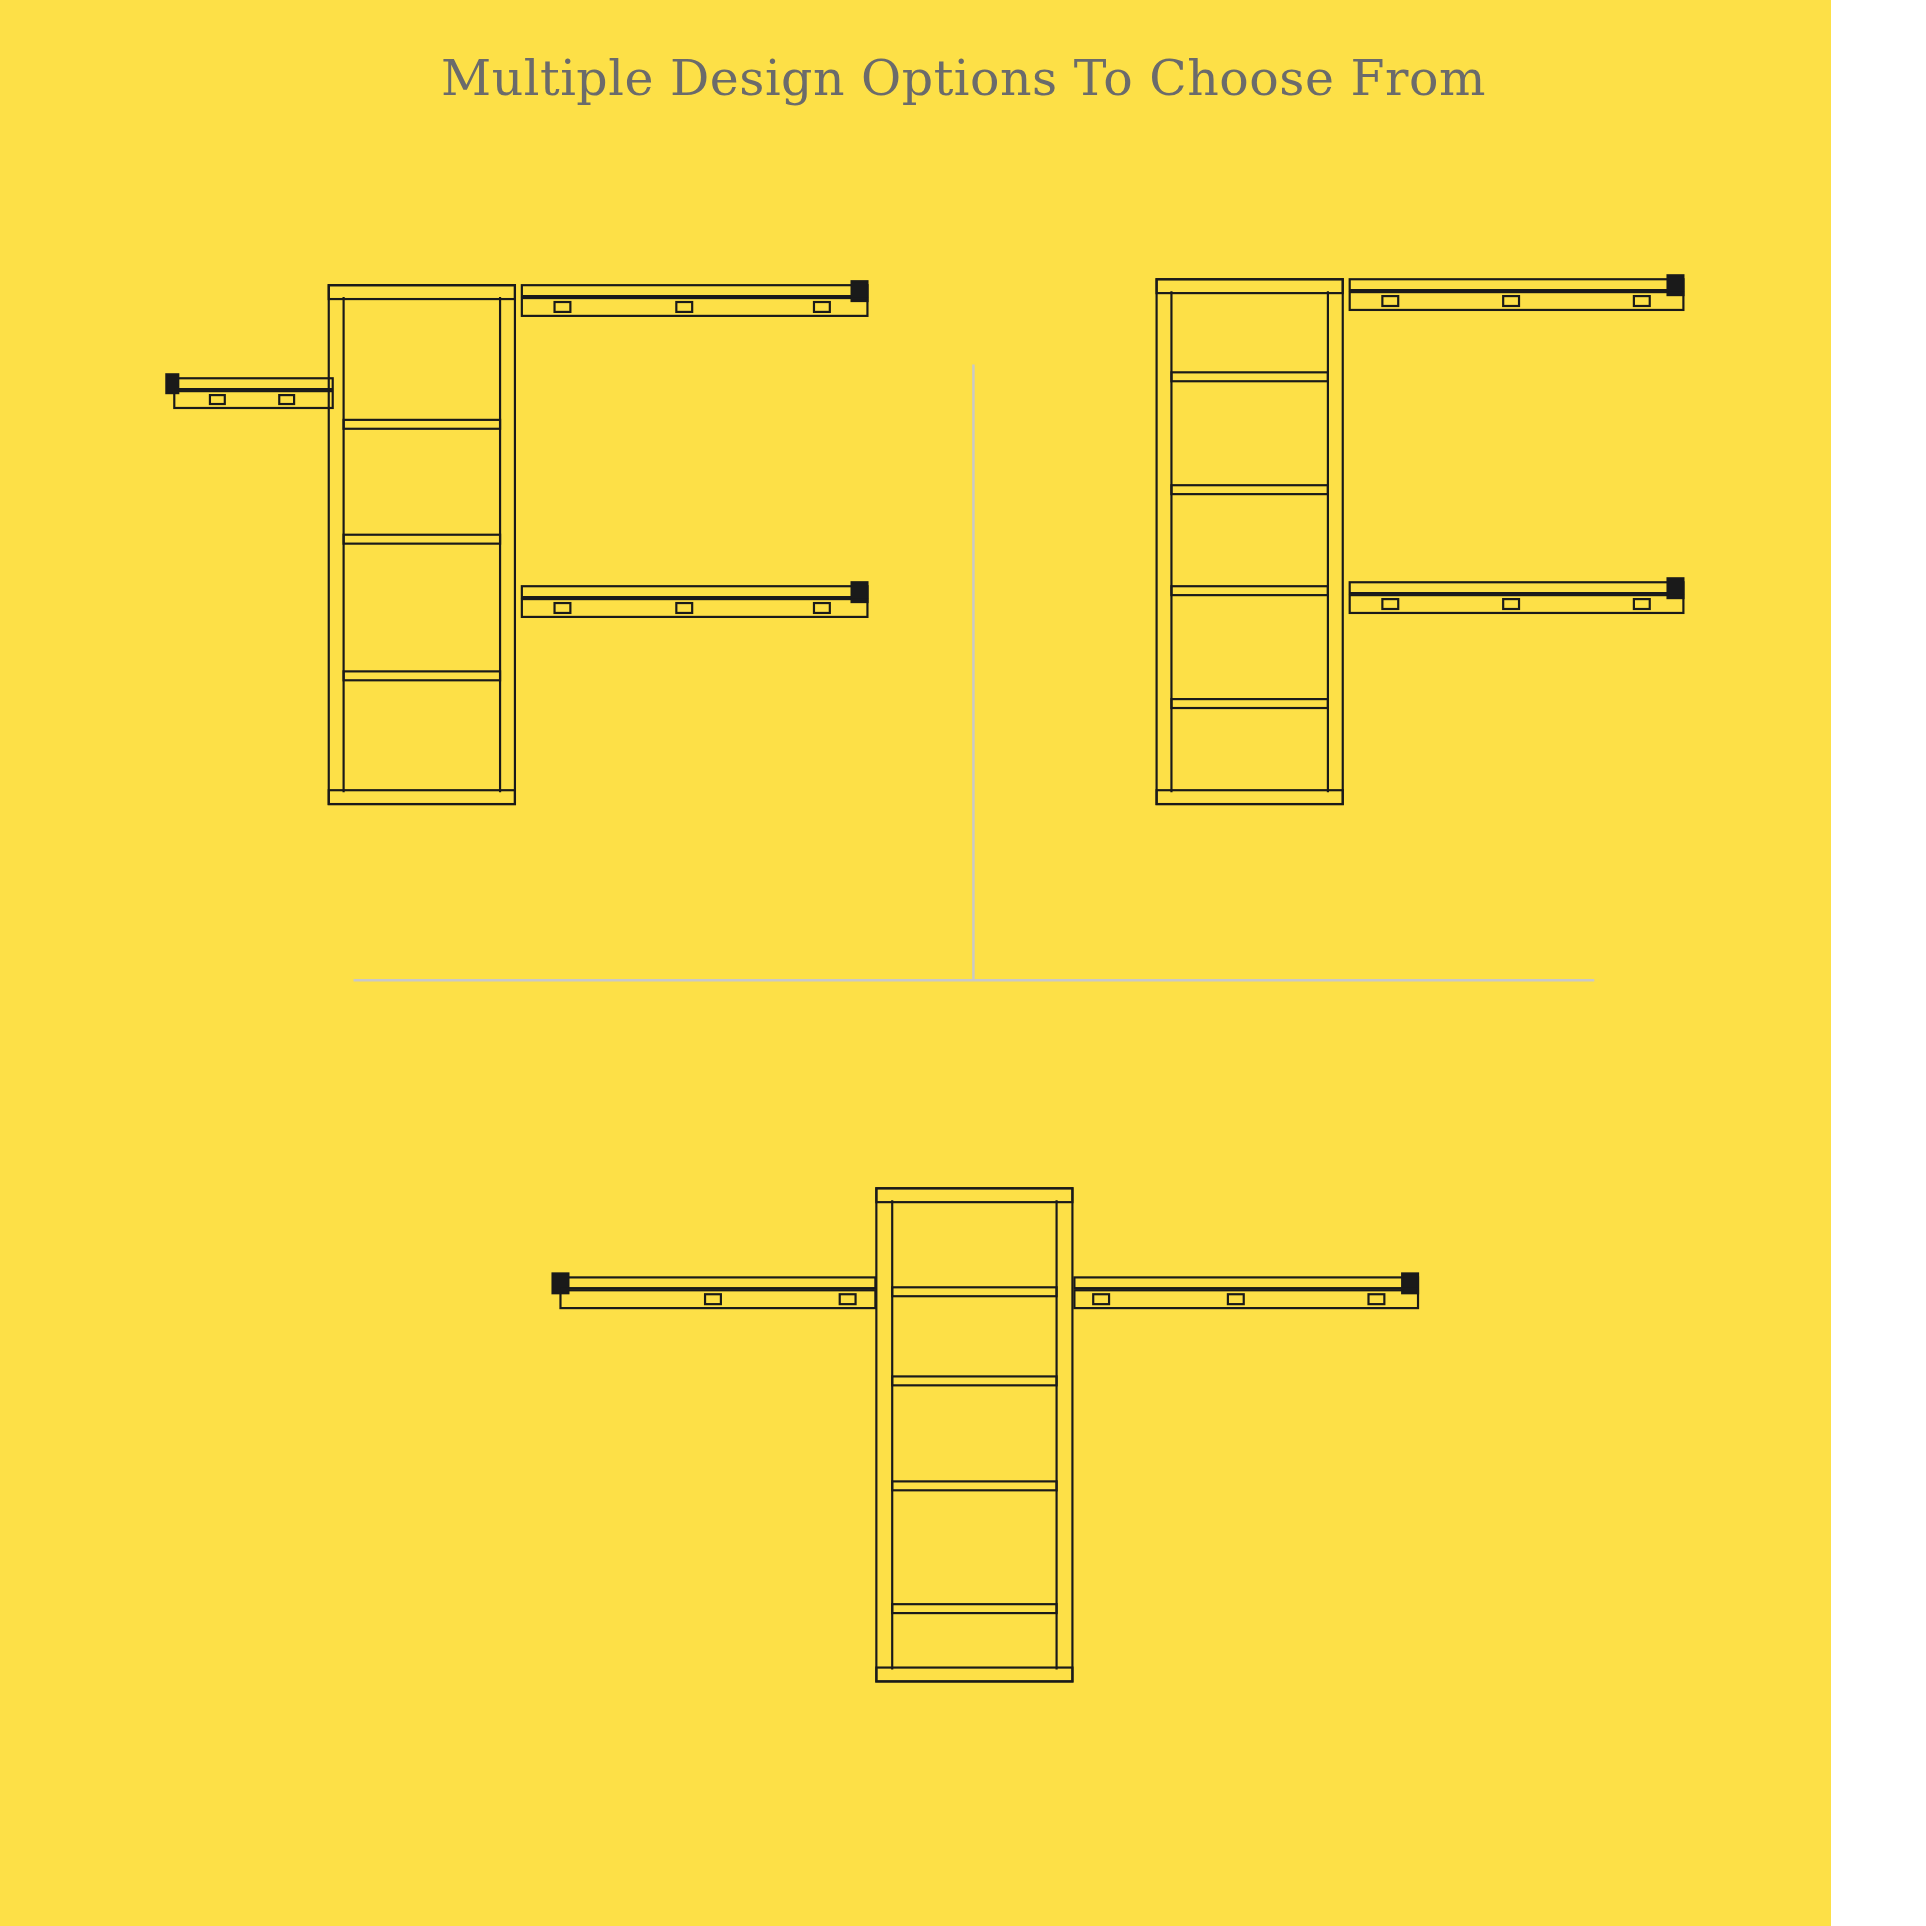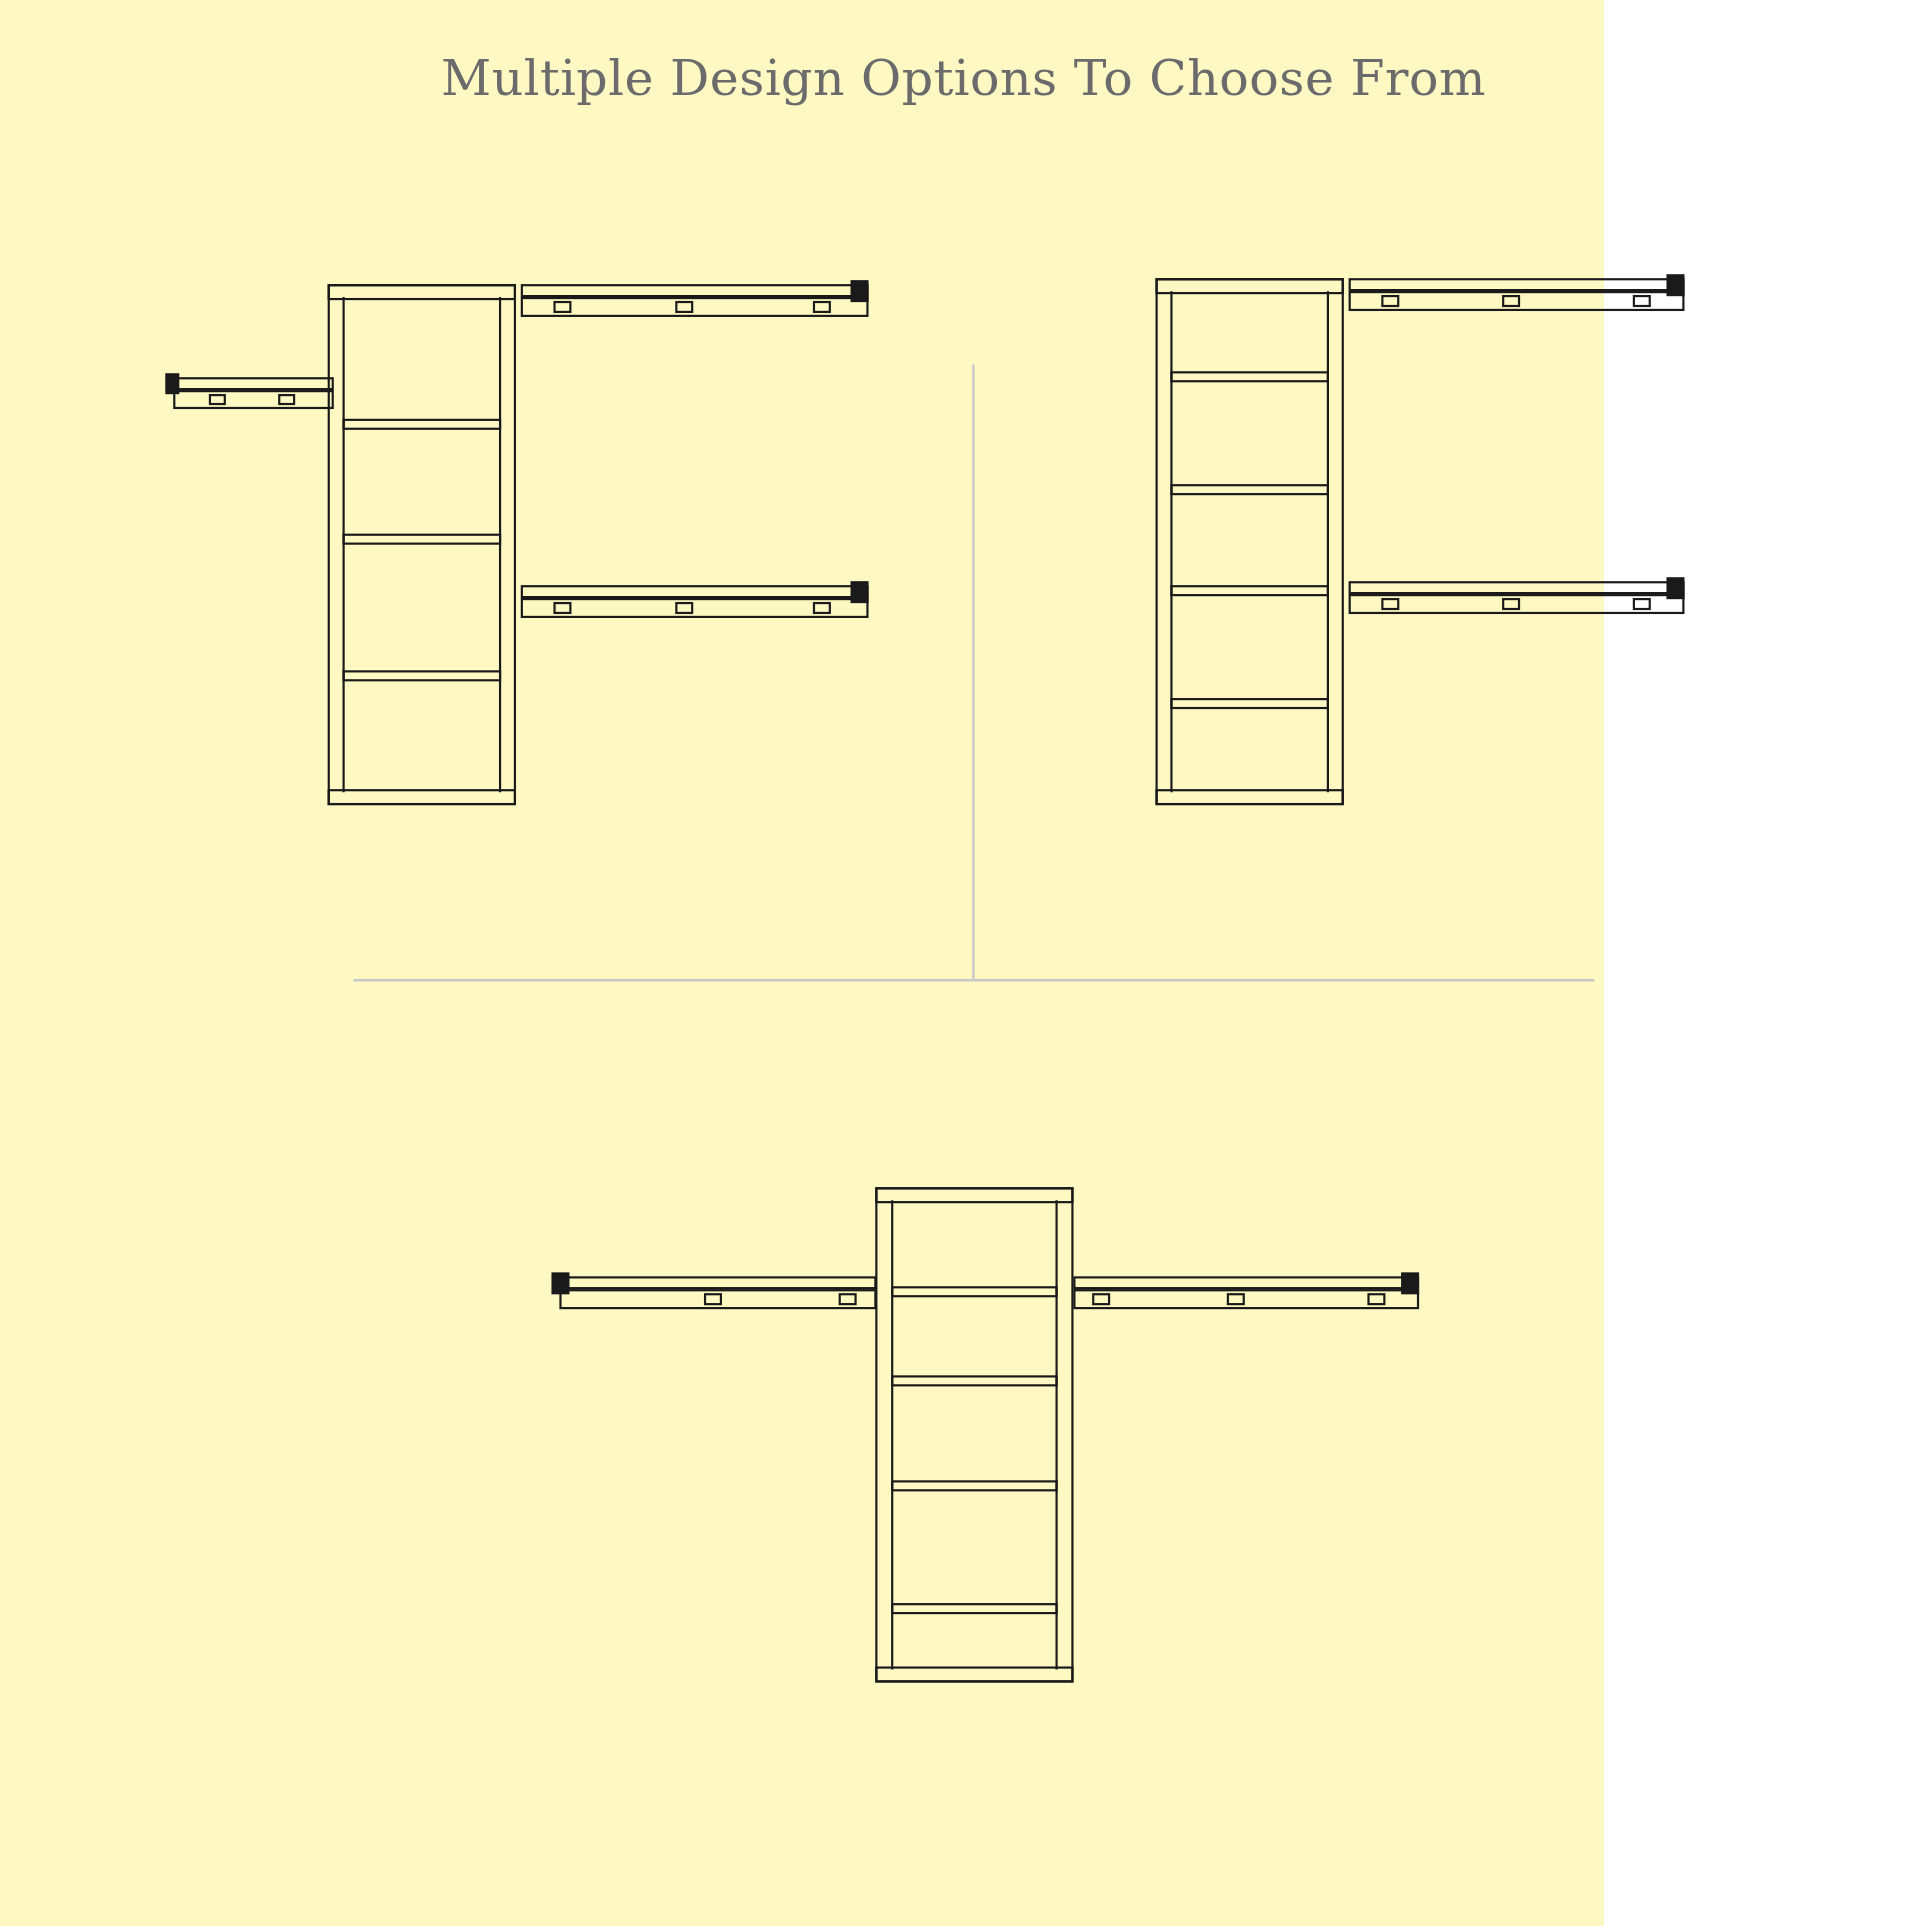--- a/index.html
+++ b/index.html
@@ -9,23 +9,23 @@
   }
   body {
     width: 1927px;
     height: 1927px;
     font-family: "Liberation Sans", sans-serif;
     overflow: hidden;
     position: relative;
   }
   #page-root {
     position: relative;
-    width: 1604px;
+    width: 1831px;
     height: 1927px;
-    background: #fef9c3;
+    background: #fde047;
   }
   #diagram-title {
     position: absolute;
     top: 50px;
     left: 0;
     width: 1927px;
     text-align: center;
     font-family: "DejaVu Serif", serif;
     font-size: 49px;
     font-weight: 400;

